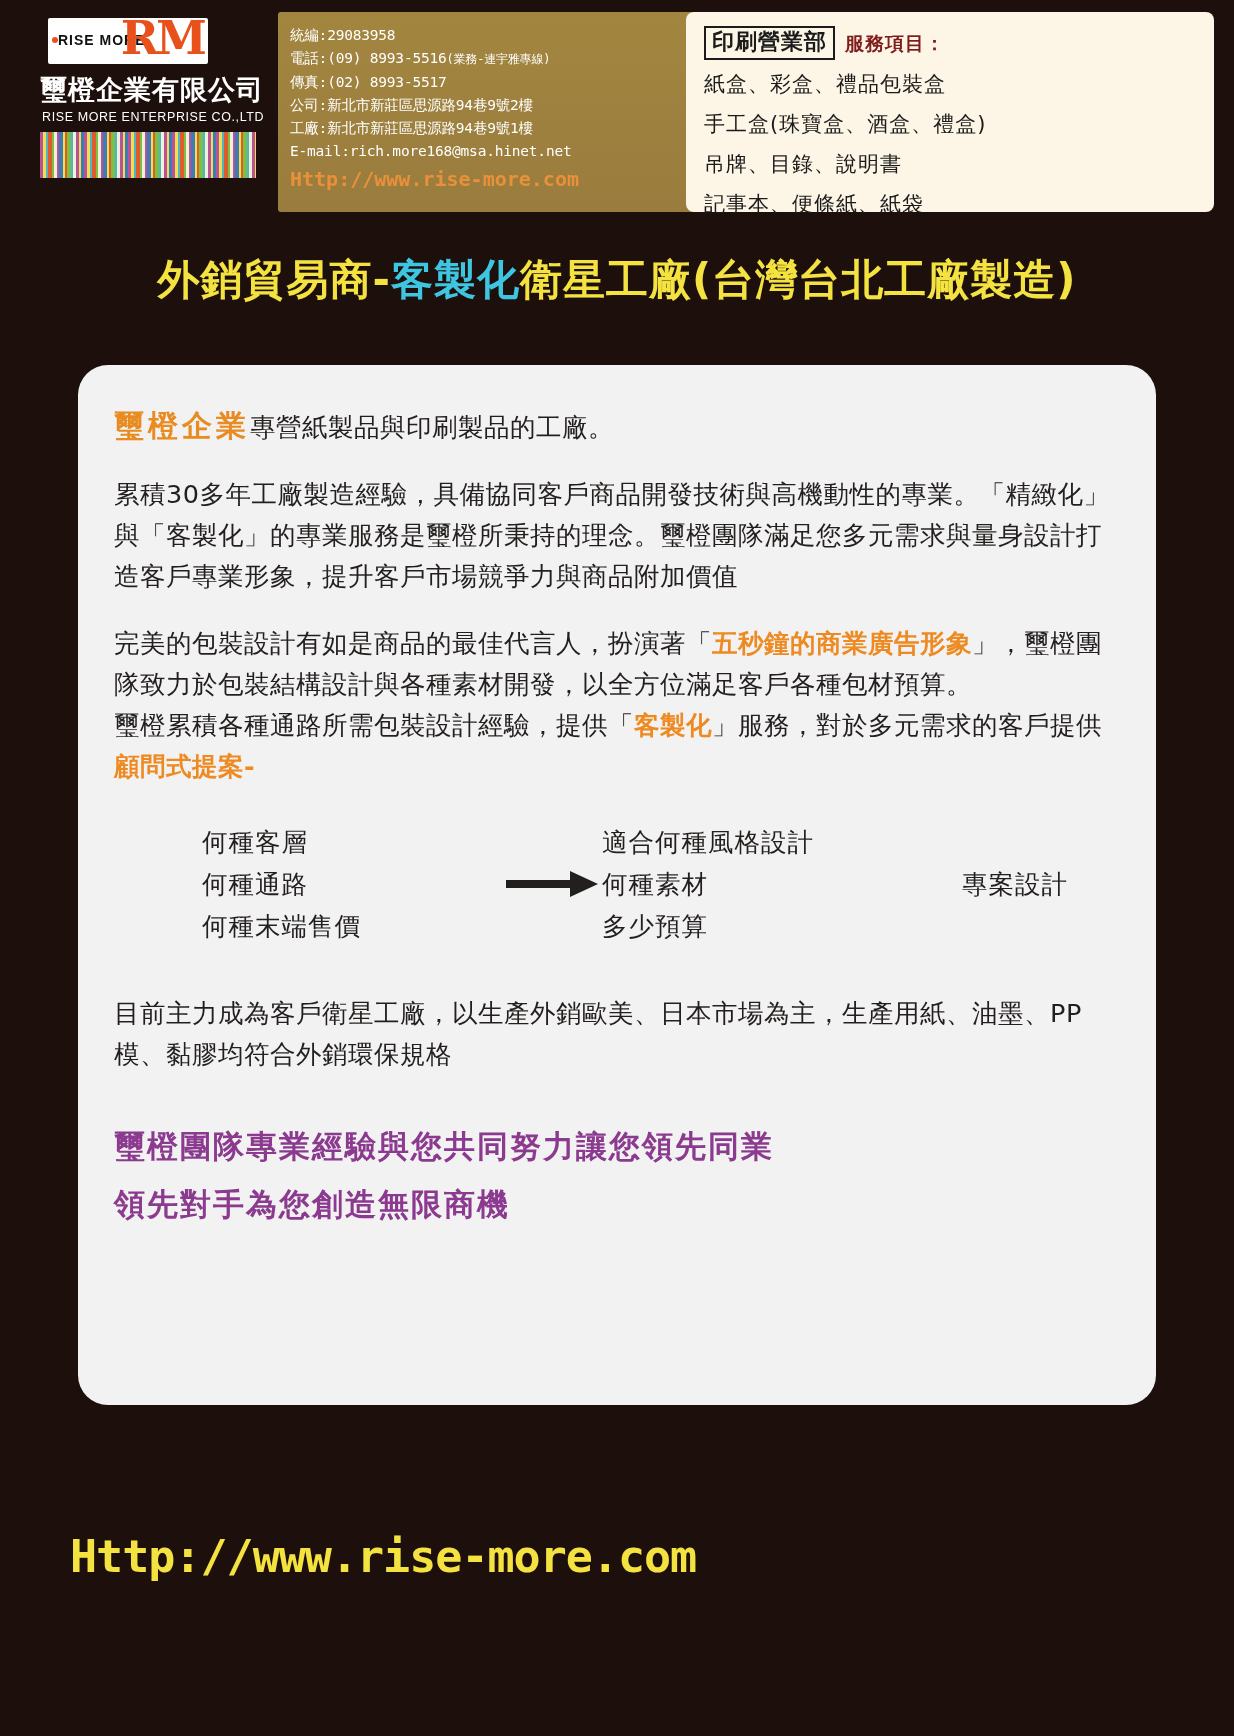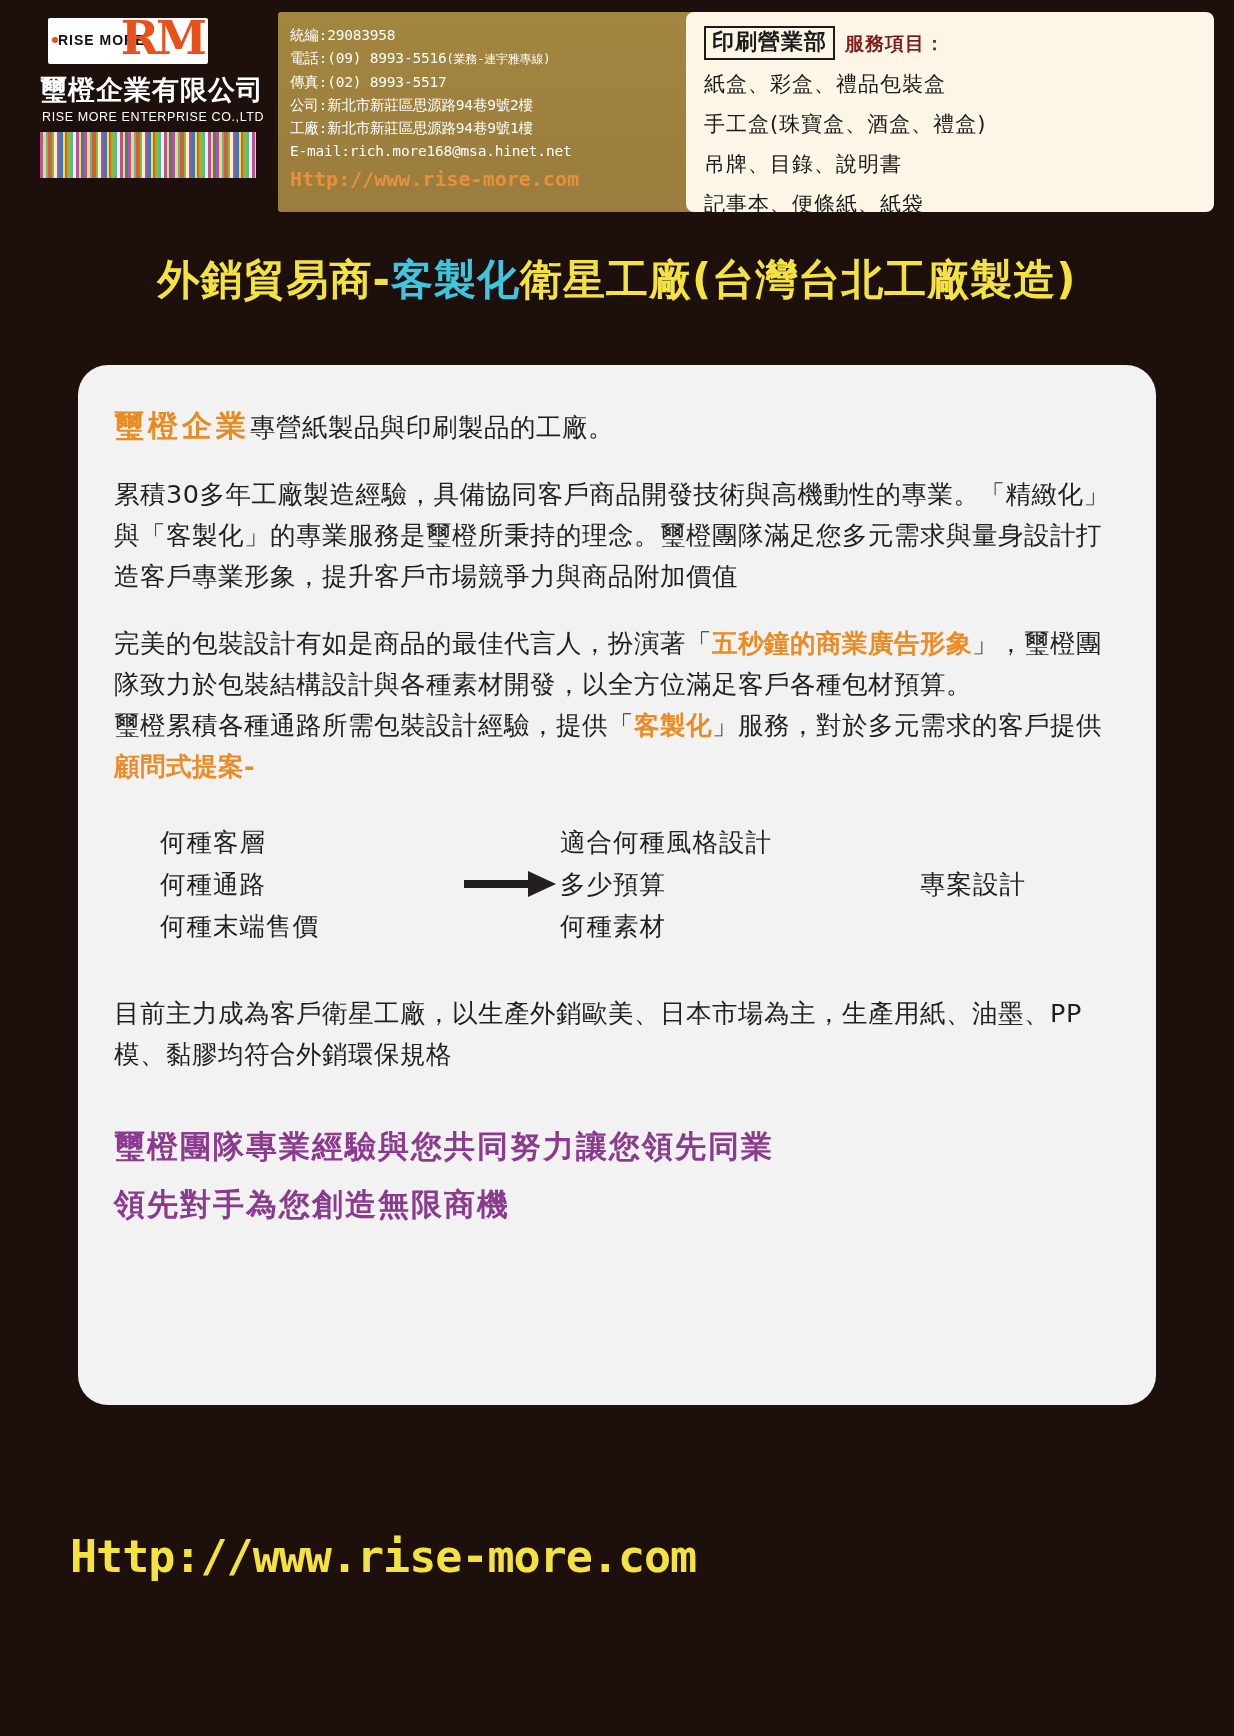--- a/index.html
+++ b/index.html
@@ -223,21 +223,21 @@
 
   .flow {
     margin: 34px 0 0 46px;
     display: flex;
     align-items: center;
     font-size: 25.5px;
     color: #231f1e;
     letter-spacing: 1px;
   }
   .flow-col { line-height: 42px; }
-  .flow-col.c1 { width: 300px; }
+  .flow-col.c1 { width: 300px; margin-left: 42px; }
   .flow-col.c2 { width: 330px; }
   .arrow {
     width: 100px;
     display: flex;
     align-items: center;
     justify-content: center;
   }
   .arrow svg { display: block; }
   .flow-col.c3 {
     padding-left: 30px;
@@ -356,22 +356,22 @@
       <div>何種末端售價</div>
     </div>
     <div class="arrow">
       <svg width="92" height="30" viewBox="0 0 92 30" aria-hidden="true">
         <rect x="0" y="11" width="70" height="8" fill="#231f1e"></rect>
         <polygon points="64,2 92,15 64,28" fill="#231f1e"></polygon>
       </svg>
     </div>
     <div class="flow-col c2">
       <div>適合何種風格設計</div>
+      <div>何種素材</div>
       <div>多少預算</div>
-      <div>何種素材</div>
     </div>
     <div class="flow-col c3">專案設計</div>
   </div>
 
   <div style="height:46px"></div>
 
   <div class="para">目前主力成為客戶衛星工廠，以生產外銷歐美、日本市場為主，生產用紙、油墨、PP模、黏膠均符合外銷環保規格</div>
 
   <div class="closing">
     <div class="purple">璽橙團隊專業經驗與您共同努力讓您領先同業</div>

